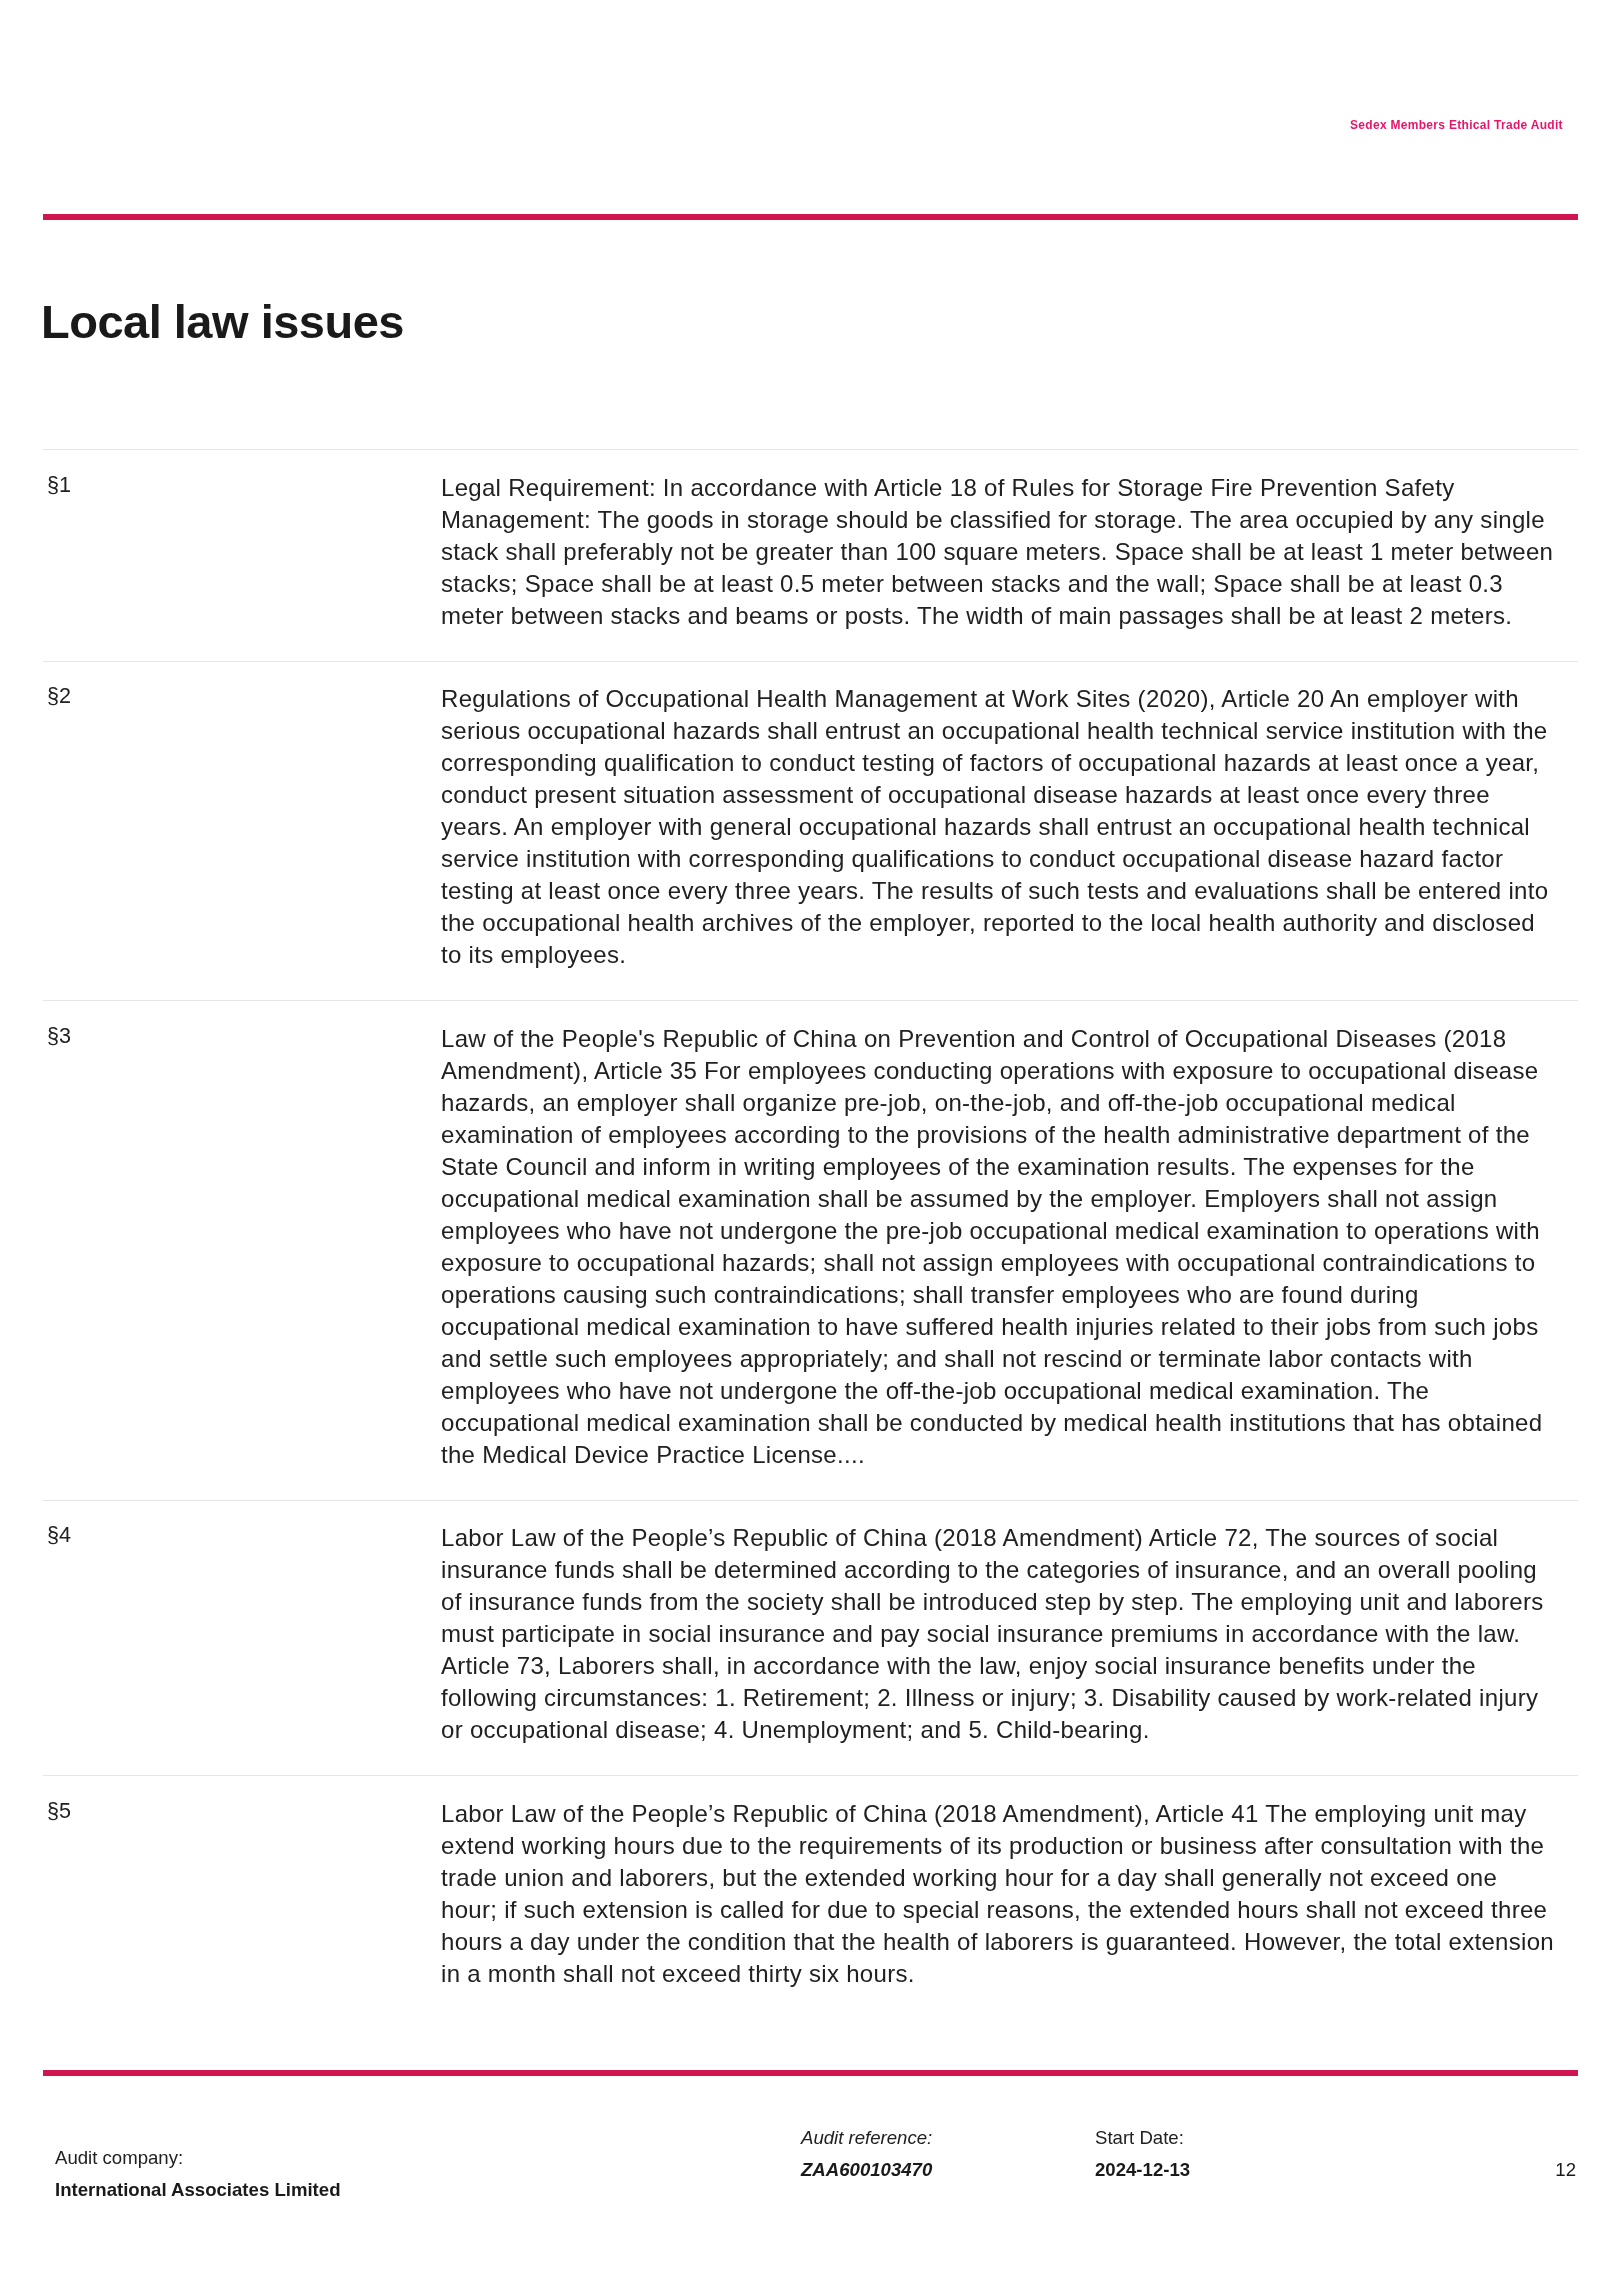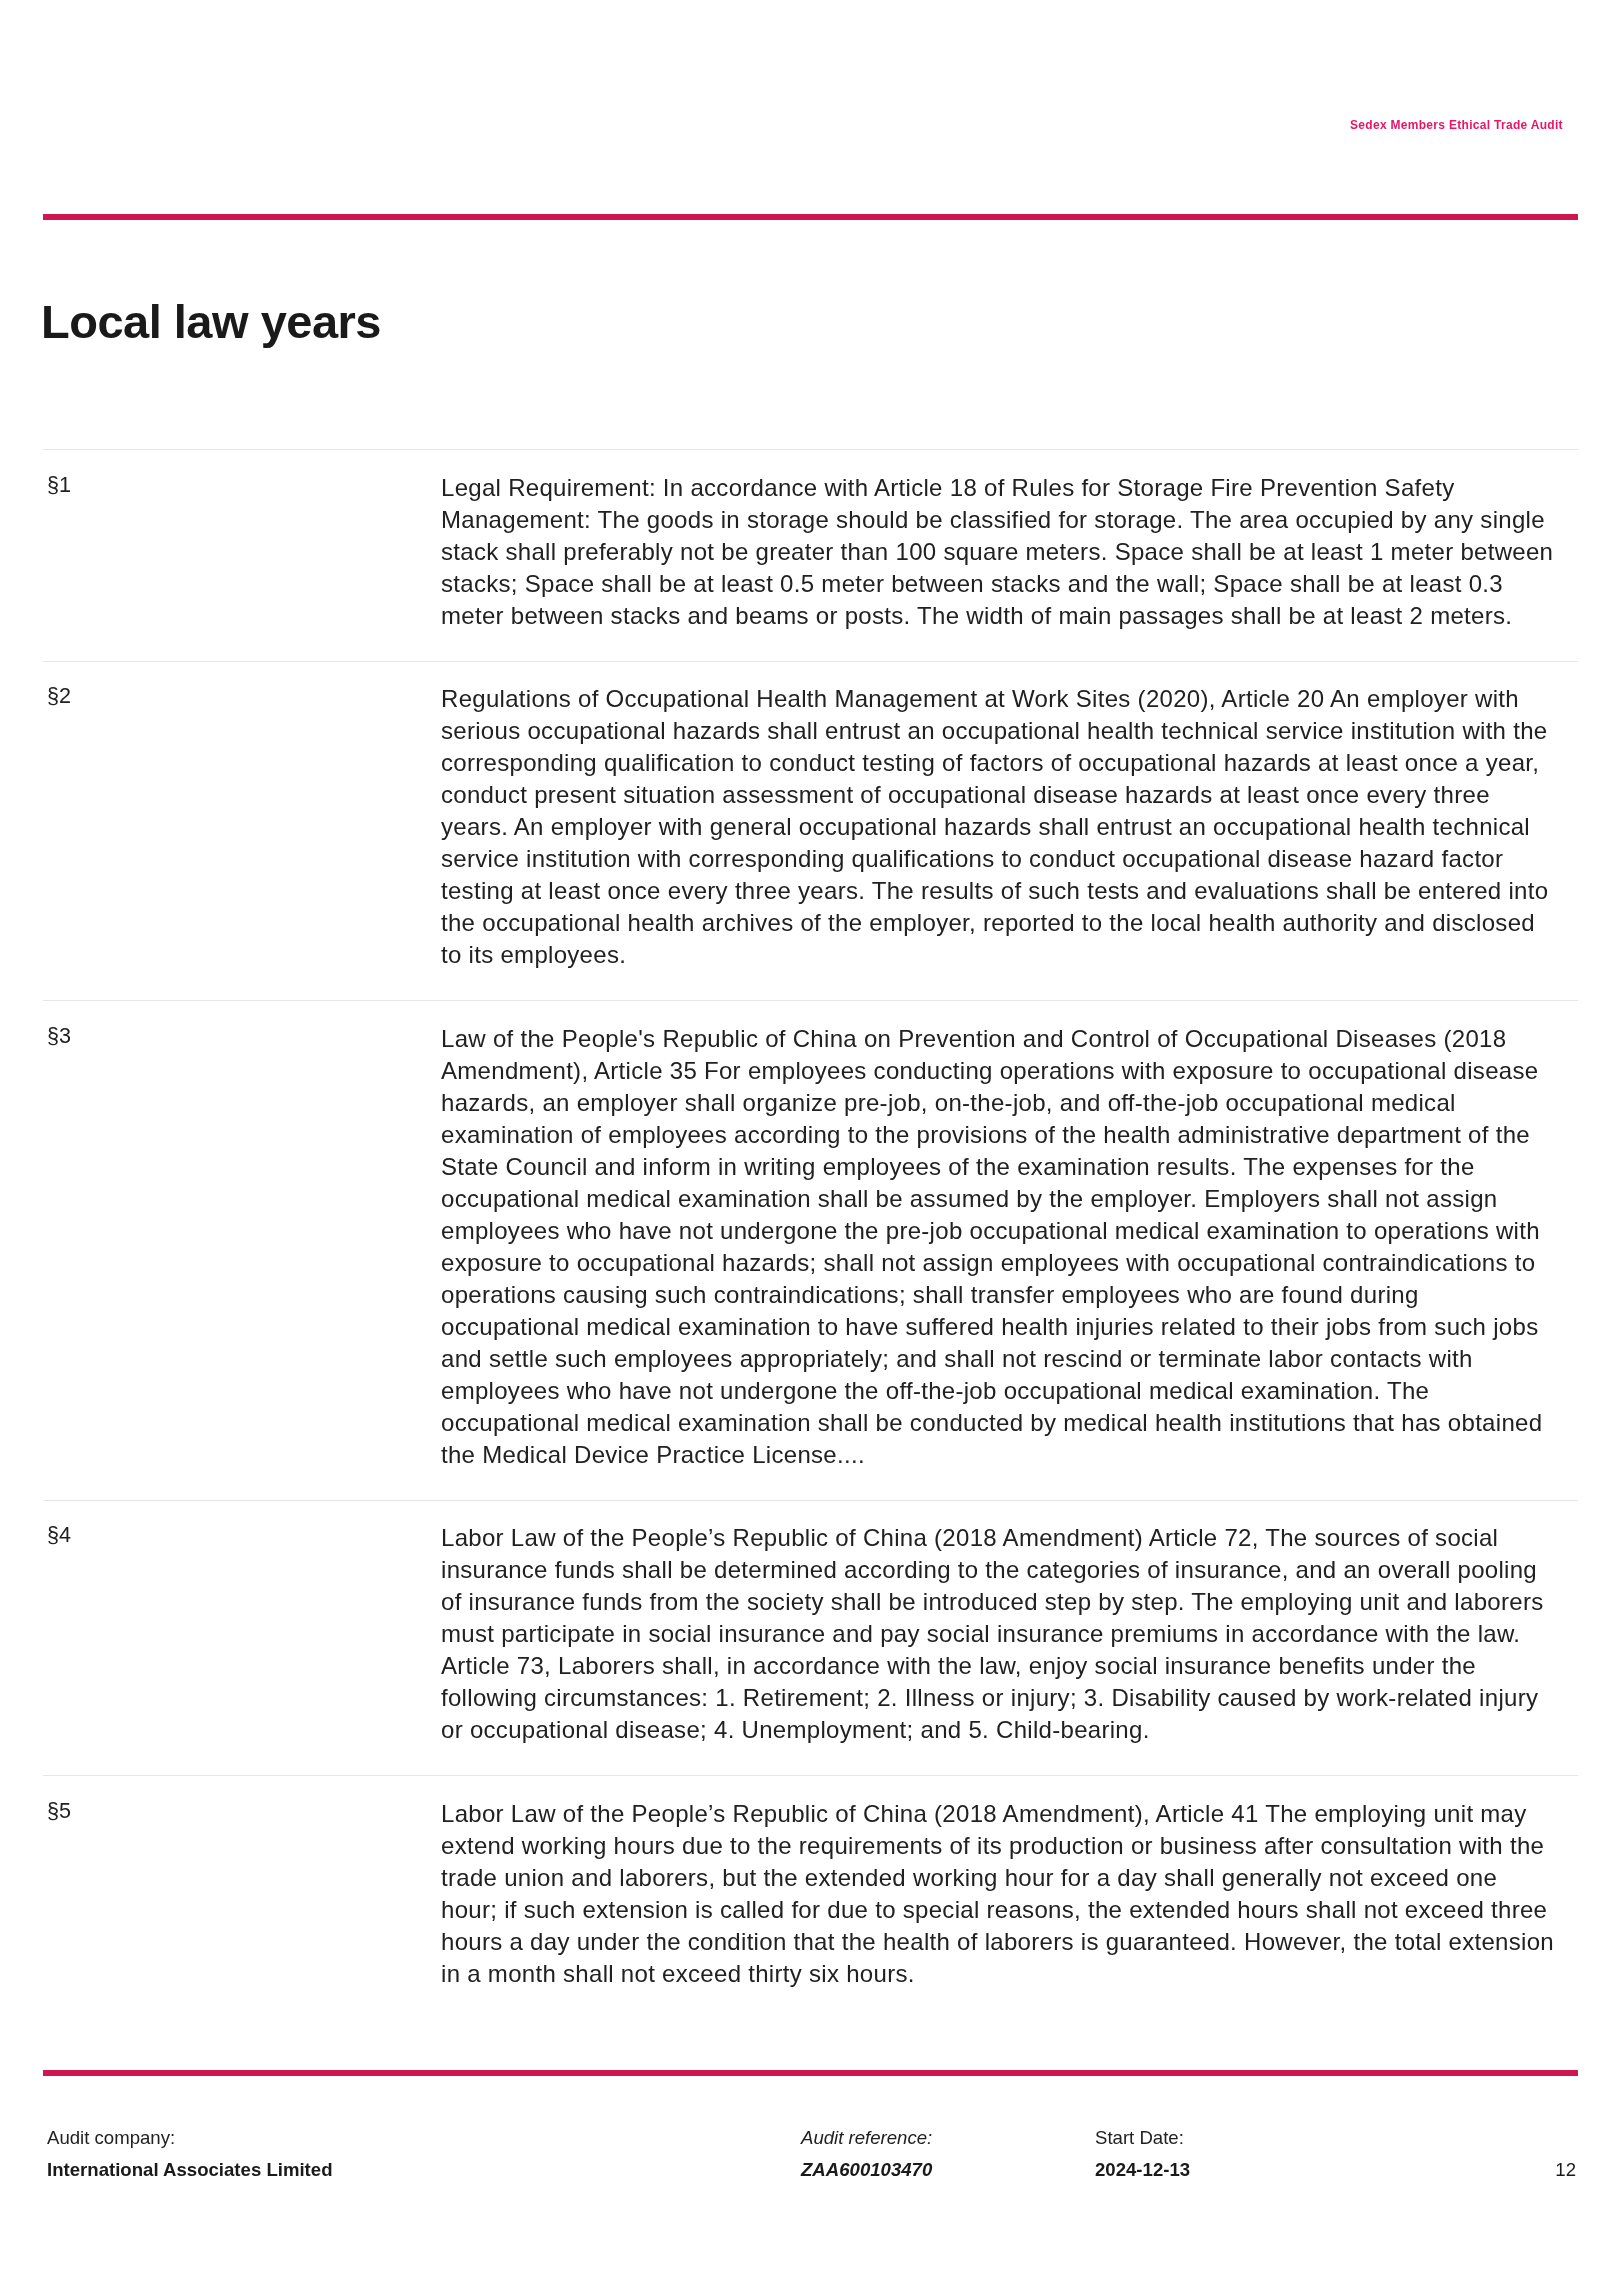--- a/index.html
+++ b/index.html
@@ -41,36 +41,36 @@
   .law-text {
     width: 1117px; flex: 0 0 1117px;
     font-size: 24px; line-height: 32px; letter-spacing: 0.3px; color: #212121;
   }
 
   
   .footer { position: absolute; left: 43px; right: 42px; top: 2070px; }
   .footer-rule { height: 5.9px; background: #d11550; }
   .footer-labels { position: relative; margin-top: 51px; height: 23.5px; font-size: 18.6px; color: #212121; }
   .footer-values { position: relative; margin-top: 8.8px; height: 23.5px; font-size: 18.6px; color: #1a1a1a; }
-  .fcol-1 { position: absolute; left: 4px; }
+  .fcol-1 { position: absolute; left: 12px; margin-top: 20px; }
   .fcol-2 { position: absolute; left: 758px; font-style: italic; }
   .fcol-3 { position: absolute; left: 1052px; }
   .fcol-page { position: absolute; right: 2px; font-weight: 400; }
   .fval { font-weight: 700; }
 </style>
 </head>
 <body>
 
 <div class="logo">
   <div class="logo-tagline">Sedex Members Ethical Trade Audit</div>
 </div>
 
 <div class="rule rule-top"></div>
 
-<h1 class="page-title">Local law years</h1>
+<h1 class="page-title">Local law issues</h1>
 
 <div class="law-table">
   <div class="law-row">
     <div class="law-ref">§1</div>
     <div class="law-text">Legal Requirement: In accordance with Article 18 of Rules for Storage Fire Prevention Safety Management: The goods in storage should be classified for storage. The area occupied by any single stack shall preferably not be greater than 100 square meters. Space shall be at least 1 meter between stacks; Space shall be at least 0.5 meter between stacks and the wall; Space shall be at least 0.3 meter between stacks and beams or posts. The width of main passages shall be at least 2 meters.</div>
   </div>
   <div class="law-row">
     <div class="law-ref">§2</div>
     <div class="law-text">Regulations of Occupational Health Management at Work Sites (2020), Article 20 An employer with serious occupational hazards shall entrust an occupational health technical service institution with the corresponding qualification to conduct testing of factors of occupational hazards at least once a year, conduct present situation assessment of occupational disease hazards at least once every three years. An employer with general occupational hazards shall entrust an occupational health technical service institution with corresponding qualifications to conduct occupational disease hazard factor testing at least once every three years. The results of such tests and evaluations shall be entered into the occupational health archives of the employer, reported to the local health authority and disclosed to its employees.</div>
   </div>

